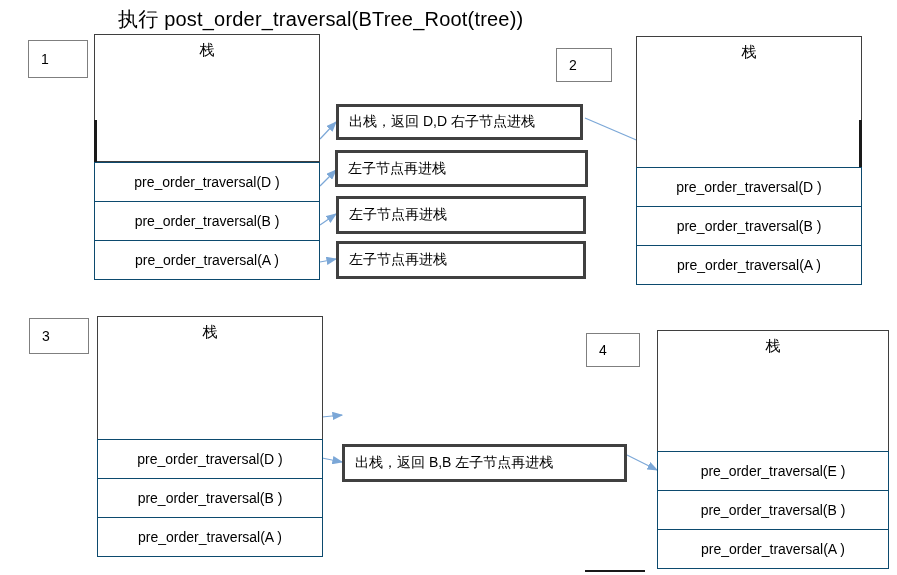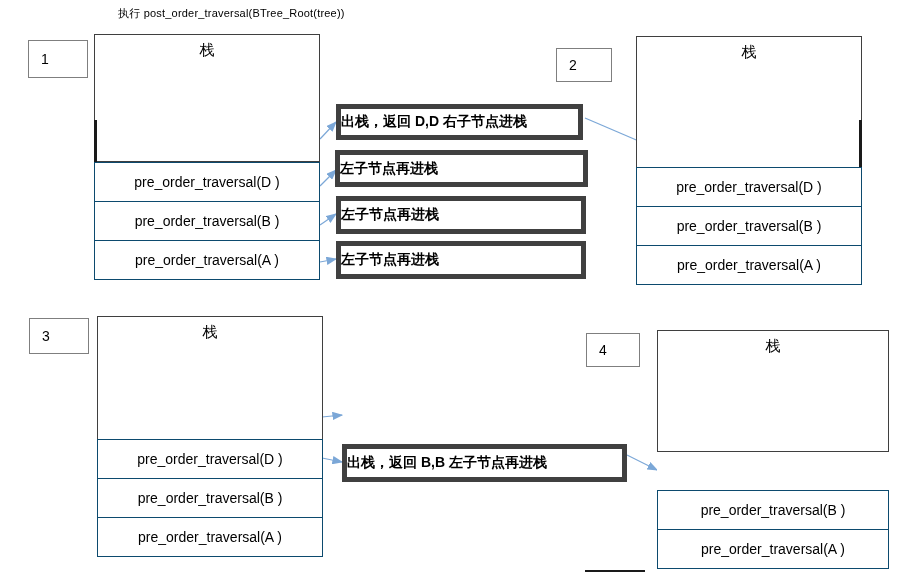--- a/index.html
+++ b/index.html
@@ -9,21 +9,21 @@
     font-family:"Liberation Sans","DejaVu Sans",sans-serif;
     color:#000;
     overflow:hidden;
     position:relative;
   }
   #canvas{position:absolute;left:0;top:0;width:897px;height:575px;}
 
   .title{
     position:absolute;
     left:118px;top:6px;
-    font-size:11px;
+    font-size:20px;
     letter-spacing:0.2px;
     white-space:nowrap;
   }
 
   
   .numbox{
     position:absolute;
     border:1px solid #7f7f7f;
     background:#fff;
     display:flex;
@@ -67,27 +67,27 @@
   .edgeline{
     position:absolute;
     width:3px;
     background:#1a1a1a;
   }
 
   
   .note{
     position:absolute;
     box-sizing:border-box;
-    border:5px solid #404040;
+    border:3px solid #404040;
     background:#fff;
     display:flex;
     align-items:center;
+    padding-left:10px;
     font-size:14px;
     white-space:nowrap;
-    font-weight:bold;
   }
 
   
   .partial{
     position:absolute;
     border-top:2px solid #1a1a1a;
     box-sizing:border-box;
   }
 
   svg.arrows{position:absolute;left:0;top:0;width:897px;height:575px;pointer-events:none;}
@@ -178,20 +178,23 @@
     </div>
     <div class="row" style="top:201px;height:40px;">
       <span>pre_order_traversal(A )</span>
     </div>
   </div>
 
   <div class="stack" style="left:657px;top:330px;width:232px;height:237px;">
     <div class="head" style="height:122px;">
       <div class="lbl">栈</div>
     </div>
+    <div class="row" style="top:121px;height:40px;">
+      <span>pre_order_traversal(E )</span>
+    </div>
     <div class="row" style="top:160px;height:40px;">
       <span>pre_order_traversal(B )</span>
     </div>
     <div class="row" style="top:199px;height:40px;">
       <span>pre_order_traversal(A )</span>
     </div>
   </div>
 
   <div class="partial" style="left:585px;top:570px;width:60px;height:5px;"></div>
 

